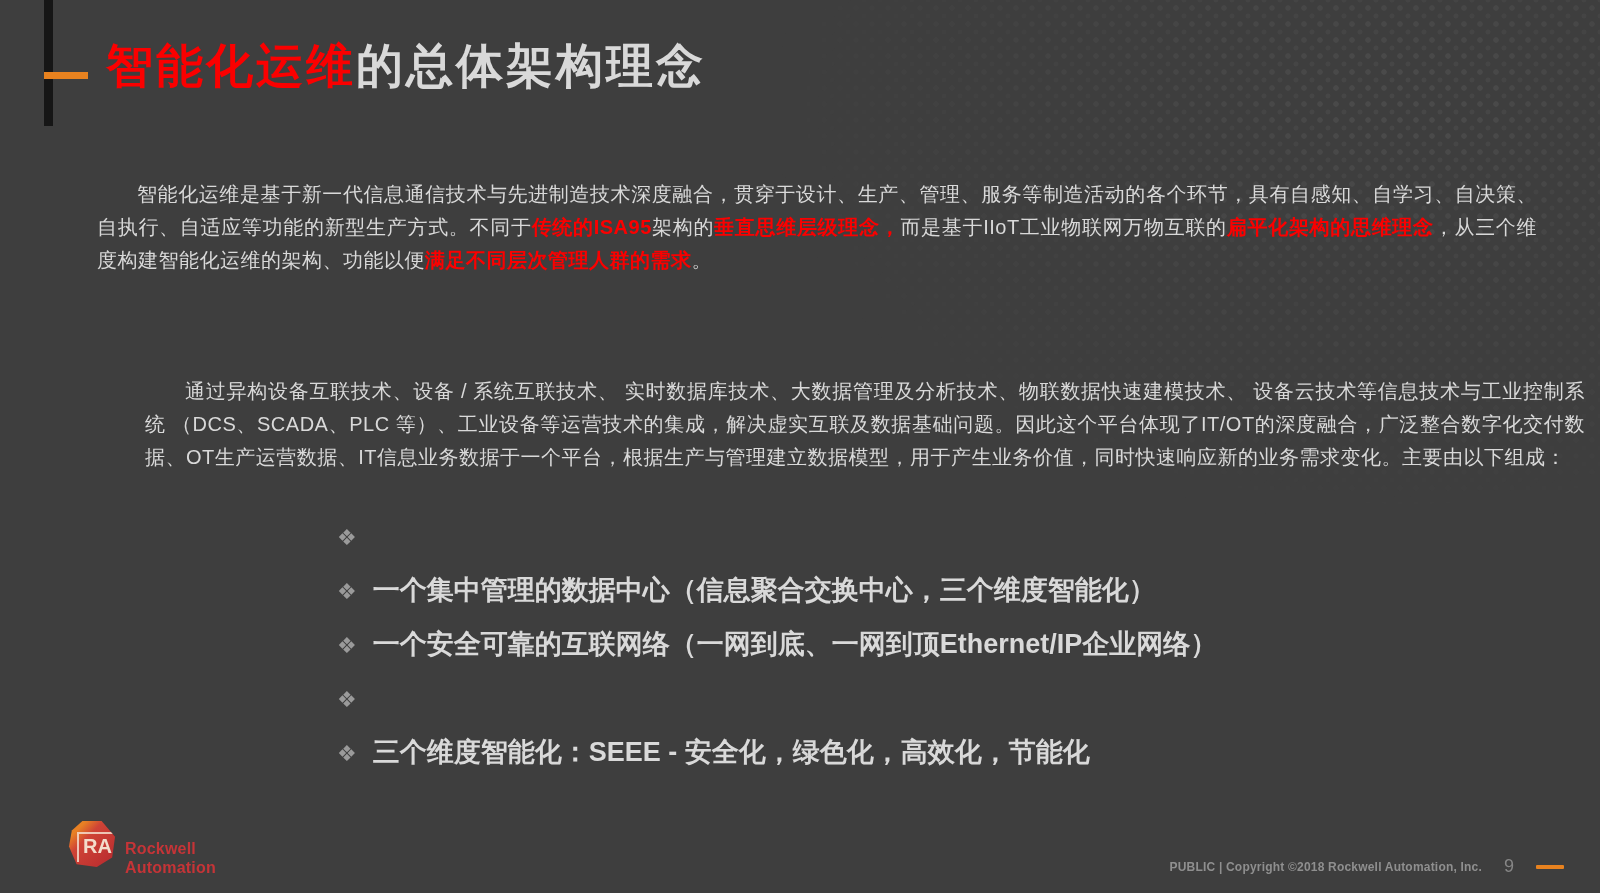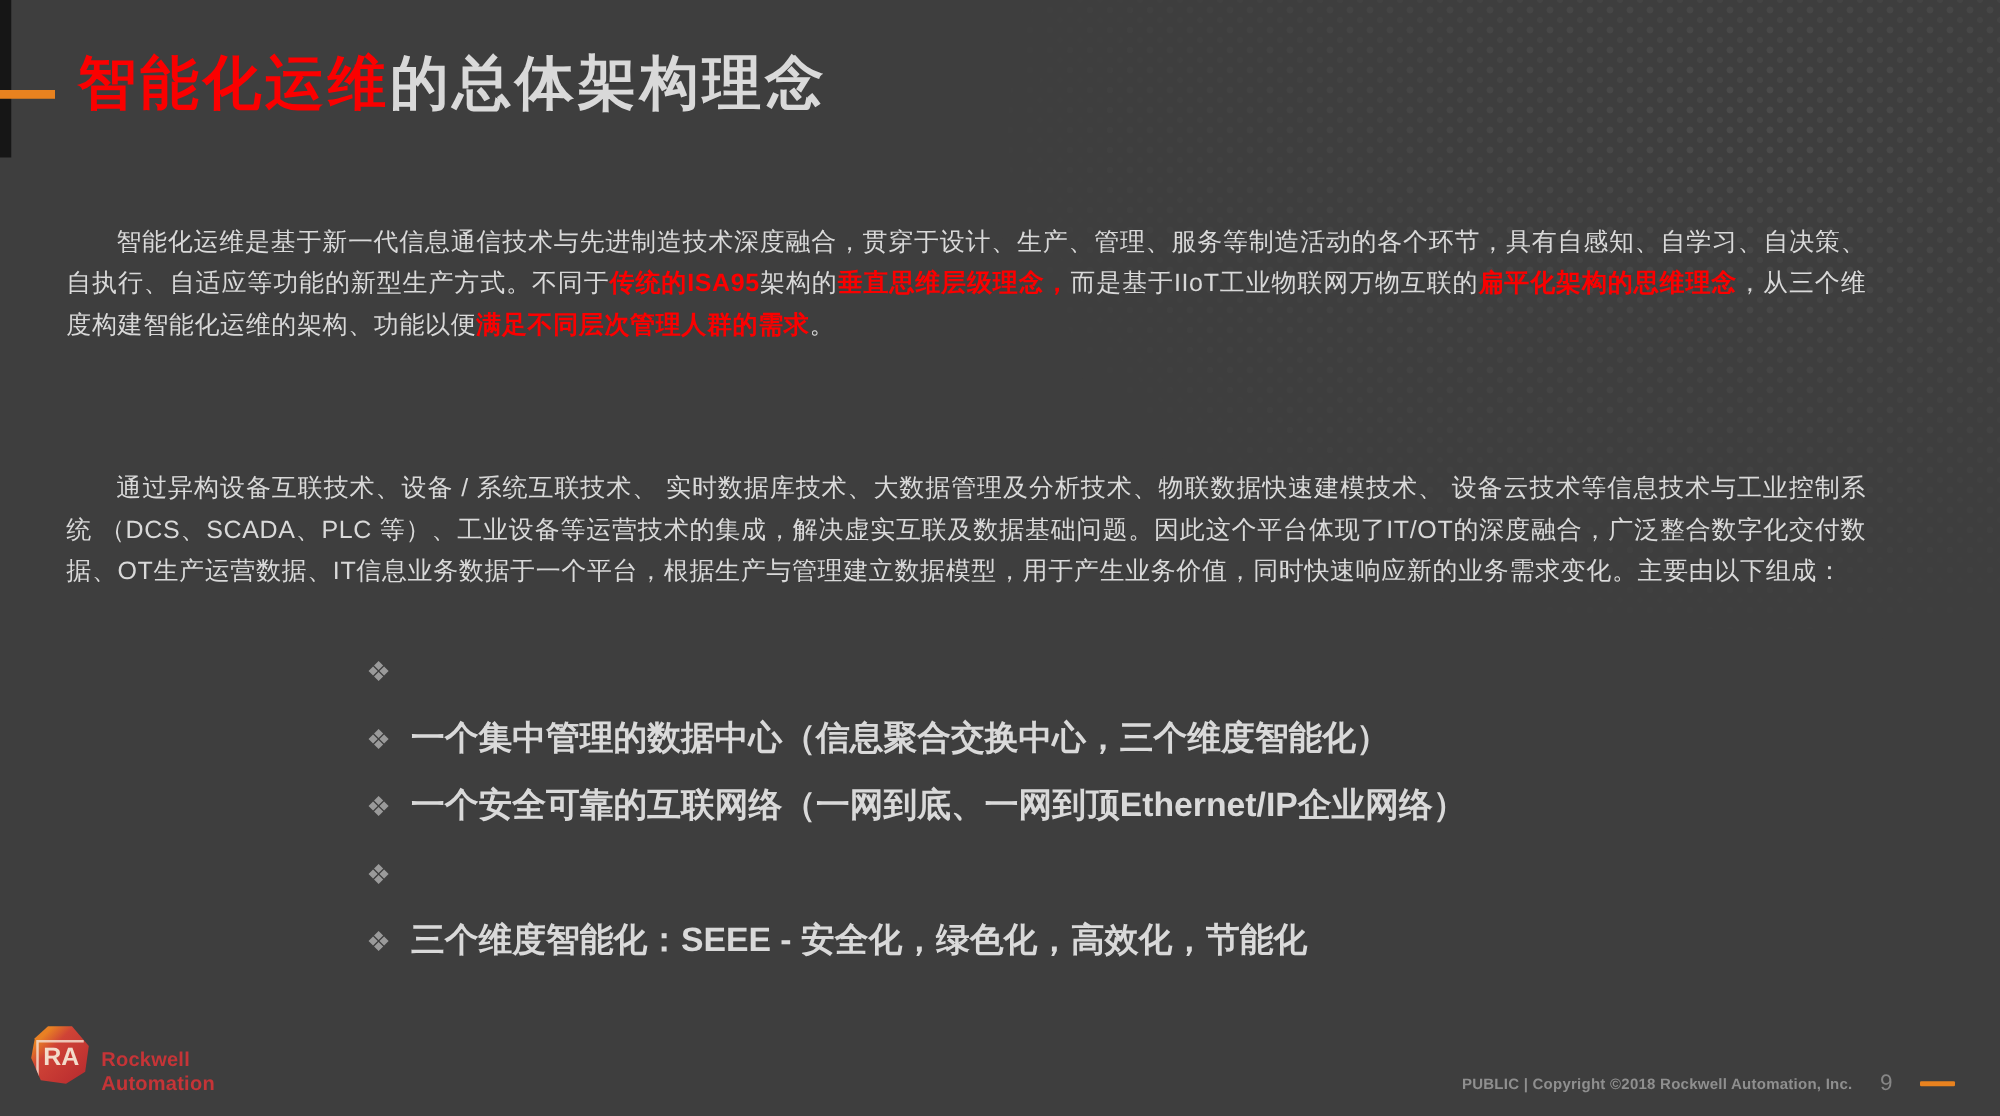--- a/index.html
+++ b/index.html
@@ -13,20 +13,21 @@
   }
   *{margin:0;padding:0;box-sizing:border-box;}
   html,body{width:1600px;height:893px;overflow:hidden;}
   body{
     font-family:"Liberation Sans","DejaVu Sans",sans-serif;
     background:var(--background);
   }
   .slide{
     position:relative;width:1600px;height:893px;
     background:var(--background);
+    padding-left:44px;
   }
   
   .dots-overlay{
     position:absolute;inset:0;z-index:0;pointer-events:none;
     background-image:
       radial-gradient(circle, rgba(255,255,255,0.07) 2.4px, rgba(255,255,255,0) 3.1px),
       radial-gradient(circle, rgba(255,255,255,0.05) 2.1px, rgba(255,255,255,0) 2.8px);
     background-size:16px 16px,16px 16px;
     background-position:0 0,8px 8px;
     -webkit-mask-image:radial-gradient(ellipse 55% 65% at 88% 12%, rgba(0,0,0,.95), transparent 75%);
@@ -45,21 +46,21 @@
     color:var(--text-primary);white-space:nowrap;
   }
   .page-title .red-seg{color:var(--highlight-red);}
   .para{
     position:absolute;left:53px;width:1440px;
     font-size:20px;line-height:33px;color:var(--text-primary);
     text-align:justify;text-indent:2em;letter-spacing:.5px;
   }
   .para .red-seg{color:var(--highlight-red);font-weight:700;}
   .para1{top:178px;}
-  .para2{top:375px;}
+  .para2{top:375px;margin-left:48px;}
   .bullets{
     position:absolute;left:293px;top:522px;list-style:none;
   }
   .bullets li{
     display:flex;align-items:flex-start;gap:16px;
     margin-bottom:25px;
     font-size:27px;line-height:29px;font-weight:700;color:var(--text-primary);
     white-space:nowrap;
   }
   .bullet-marker{
@@ -67,21 +68,21 @@
     font-weight:400;
   }
   
   .logo{
     position:absolute;left:24px;bottom:16px;display:flex;align-items:center;gap:9px;
   }
   .logo-badge{
     position:relative;width:48px;height:48px;
     clip-path:polygon(30% 2%,70% 2%,98% 35%,92% 78%,60% 98%,18% 92%,2% 55%,8% 22%);
     background:linear-gradient(135deg,var(--badge-orange) 0%,var(--badge-orange) 20%,#cf4336 38%,#b5282e 100%);
-    display:flex;align-items:center;justify-content:center;
+    display:flex;align-items:center;justify-content:flex-end;
   }
   .logo-monogram{
     color:#F3DCCB;font-size:20px;font-weight:700;letter-spacing:0;
     transform:translateY(3px);
     border:2px solid rgba(243,220,203,.85);border-bottom:none;border-right:none;
     padding:1px 4px 4px 4px;
   }
   .logo-wordmark{
     color:var(--logo-red);font-weight:700;font-size:16px;line-height:19px;letter-spacing:.2px;margin-top:28px;
   }

